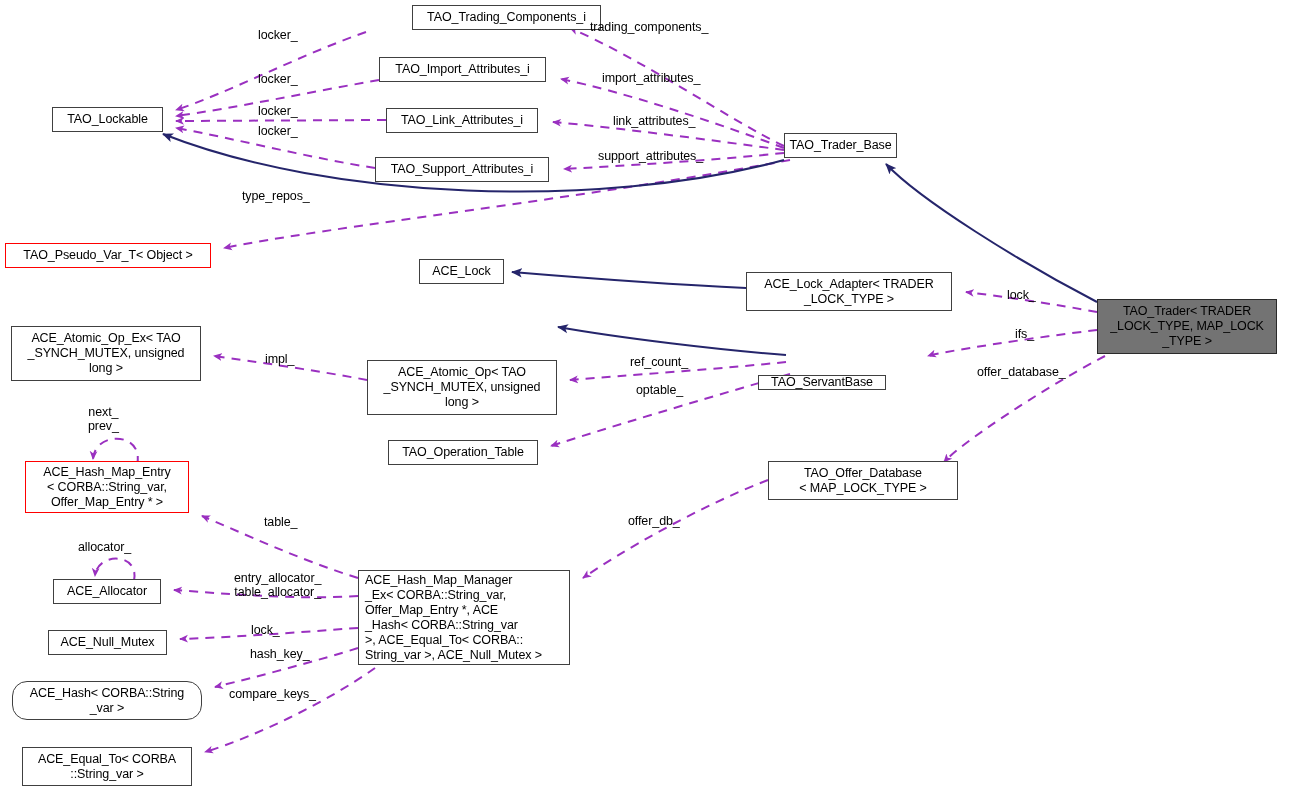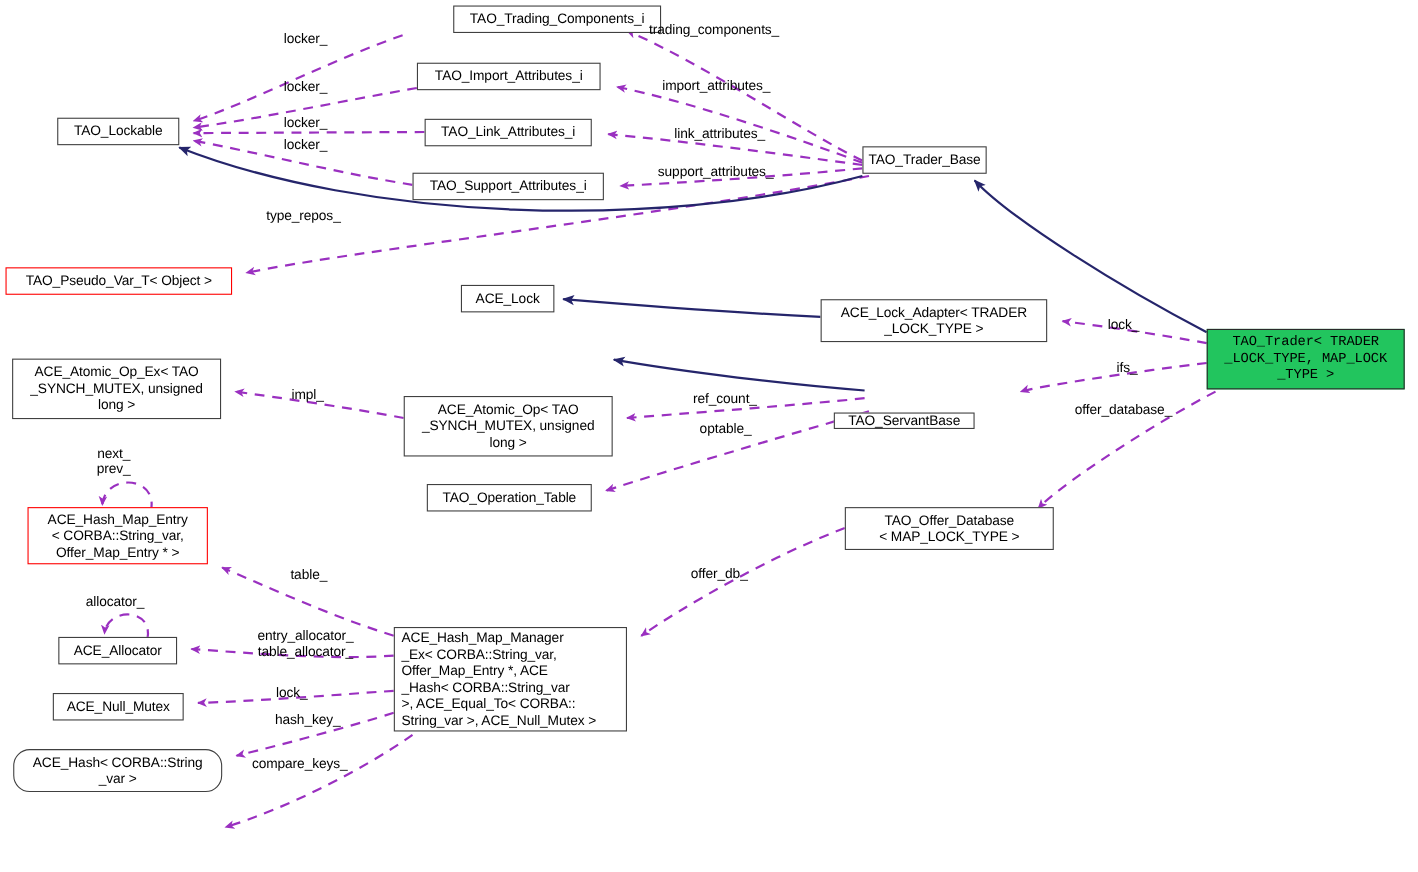--- a/index.html
+++ b/index.html
@@ -37,23 +37,22 @@
     line-height: 15px;
     letter-spacing: -0.1px;
     white-space: pre-line;
     padding: 1px 4px;
     z-index: 5;
   }
   .node.red {
     border: 1px solid #ff0000;
   }
   .node.central {
-    background: #22c55e;
+    background: #737373;
     border: 1px solid #2a2a2a;
-    font-family: Liberation Mono, monospace;
   }
   .edge-label {
     position: absolute;
     font-size: 12.5px;
     line-height: 14px;
     color: #000000;
     white-space: pre-line;
     text-align: center;
     z-index: 6;
     letter-spacing: -0.1px;
@@ -137,20 +136,22 @@
   <div class="node" style="left:53px;  top:579px; width:108px; height:25px;">ACE_Allocator</div>
   <div class="node" style="left:358px; top:570px; width:212px; height:95px; justify-content:flex-start; text-align:left; padding-left:6px;">ACE_Hash_Map_Manager
 _Ex&lt; CORBA::String_var,
 Offer_Map_Entry *, ACE
 _Hash&lt; CORBA::String_var
 &gt;, ACE_Equal_To&lt; CORBA::
 String_var &gt;, ACE_Null_Mutex &gt;</div>
   <div class="node" style="left:48px;  top:630px; width:119px; height:25px;">ACE_Null_Mutex</div>
   <div class="node" style="left:12px;  top:681px; width:190px; height:39px;border-radius:15px;">ACE_Hash&lt; CORBA::String
 _var &gt;</div>
+  <div class="node" style="left:22px;  top:747px; width:170px; height:39px;">ACE_Equal_To&lt; CORBA
+::String_var &gt;</div>
 
   <div class="edge-label" style="left:258px; top:28px;">locker_</div>
   <div class="edge-label" style="left:258px; top:72px;">locker_</div>
   <div class="edge-label" style="left:258px; top:104px;">locker_</div>
   <div class="edge-label" style="left:258px; top:124px;">locker_</div>
   <div class="edge-label" style="left:590px; top:20px;">trading_components_</div>
   <div class="edge-label" style="left:602px; top:71px;">import_attributes_</div>
   <div class="edge-label" style="left:613px; top:114px;">link_attributes_</div>
   <div class="edge-label" style="left:598px; top:149px;">support_attributes_</div>
   <div class="edge-label" style="left:242px; top:189px;">type_repos_</div>

